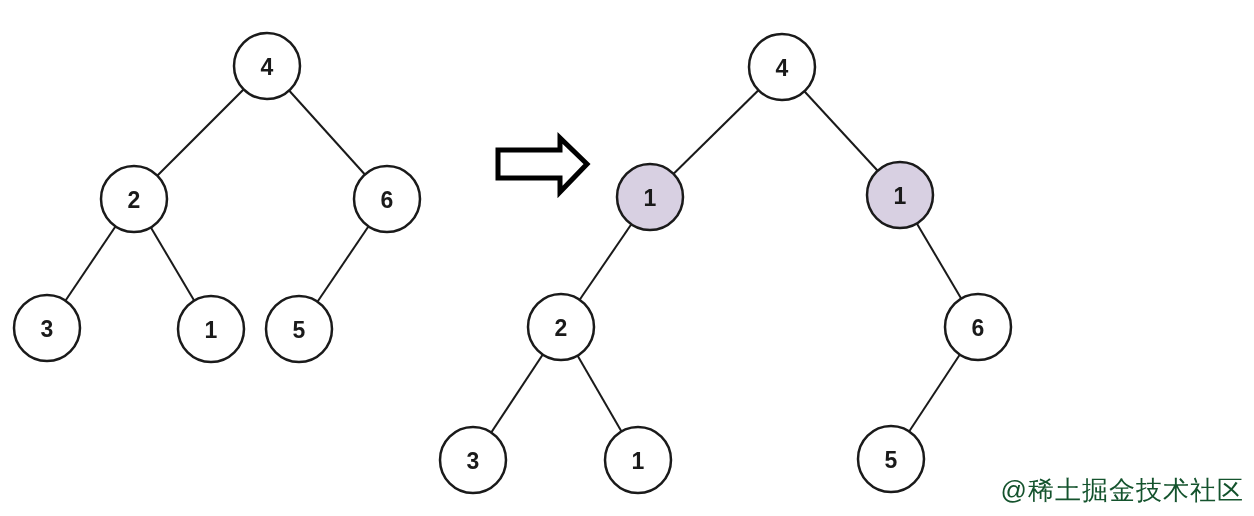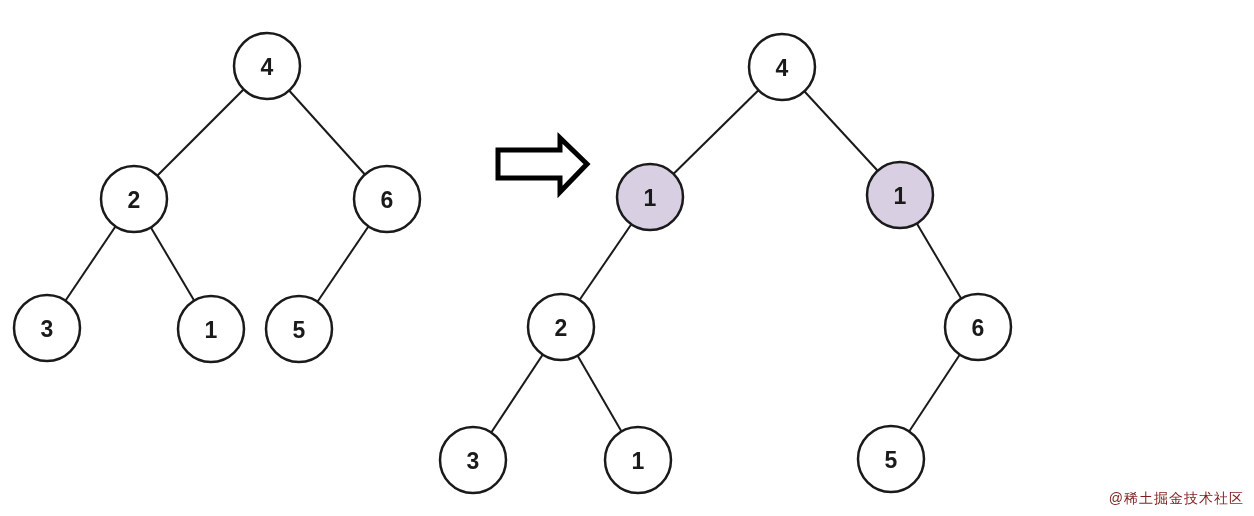--- a/index.html
+++ b/index.html
@@ -24,23 +24,23 @@
   }
   .node-label {
     font-family: "Liberation Sans", sans-serif;
     font-weight: 700;
     font-size: 23px;
   }
   .watermark {
     position: absolute;
     right: 10px;
     bottom: 8px;
-    font-size: 14px;
+    font-size: 26px;
     letter-spacing: 1px;
-    color: #7f1d1d;
+    color: #14532d;
     user-select: none;
     white-space: nowrap;
   }
 </style>
 </head>
 <body>
 
 <div class="canvas">
   <svg class="diagram-svg" viewBox="0 0 1254 516" xmlns="http://www.w3.org/2000/svg">
       <g>

